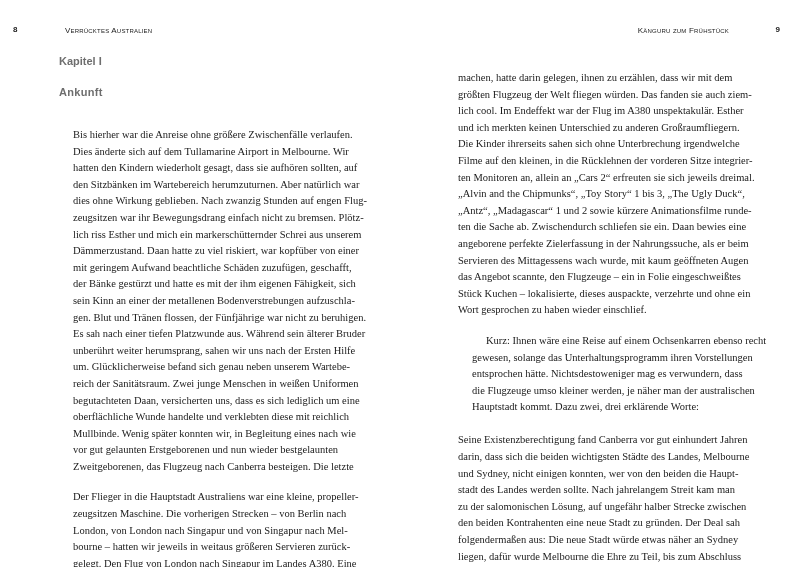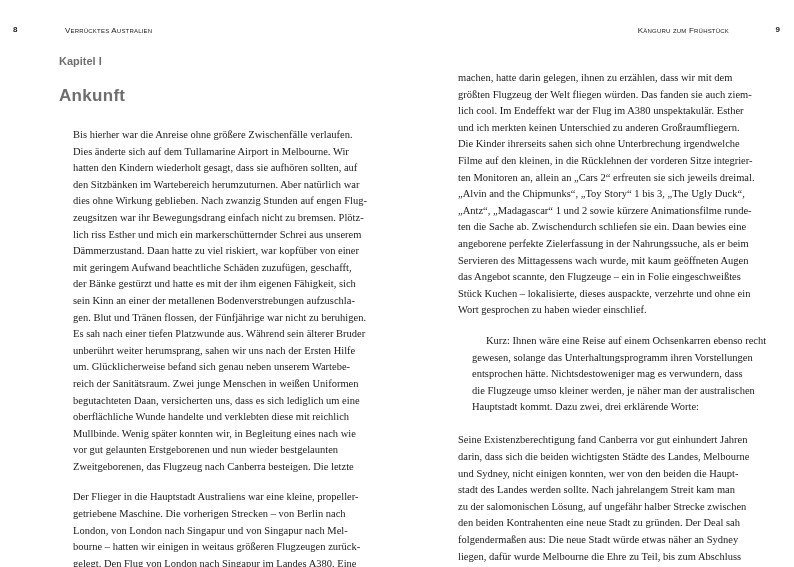--- a/index.html
+++ b/index.html
@@ -21,21 +21,21 @@
     font-variant: small-caps; font-size: 8px; letter-spacing: 0.2px; color: #222;
   }
   .page-left .running-head { left: 65px; text-align: right; }
   .page-right .running-head { right: 65px; }
   .chapter-title {
     position: absolute; left: 59px; top: 55px; font-family: "Liberation Sans", sans-serif;
     font-weight: bold; font-size: 11px; color: #6e6e6e;
   }
   .section-title {
     position: absolute; left: 59px; top: 86px; font-family: "Liberation Sans", sans-serif;
-    font-weight: bold; font-size: 17px; color: #6e6e6e; letter-spacing: 0.3px;
+    font-weight: bold; font-size: 11px; color: #6e6e6e; letter-spacing: 0.3px;
   }
   .body-text {
     position: absolute; font-family: "Liberation Serif", serif; font-size: 10.5px;
     line-height: 16.6px; text-align: justify; hyphens: manual;
   }
   .page-left .body-text { left: 59px; width: 275px; top: 113px; }
   .para { margin: 14px; }
   .para.indent { text-indent: 14px; }
   .para + .para.gap { margin-top: 16.6px; }
   .line { display: block; text-align: justify; text-align-last: justify; white-space: nowrap; }
@@ -68,23 +68,23 @@
         <span class="line">um. Glücklicherweise befand sich genau neben unserem Wartebe-</span>
         <span class="line">reich der Sanitätsraum. Zwei junge Menschen in weißen Uniformen</span>
         <span class="line">begutachteten Daan, versicherten uns, dass es sich lediglich um eine</span>
         <span class="line">oberflächliche Wunde handelte und verklebten diese mit reichlich</span>
         <span class="line">Mullbinde. Wenig später konnten wir, in Begleitung eines nach wie</span>
         <span class="line">vor gut gelaunten Erstgeborenen und nun wieder bestgelaunten</span>
         <span class="line">Zweitgeborenen, das Flugzeug nach Canberra besteigen. Die letzte</span>
       </div>
       <div class="para">
         <span class="line">Der Flieger in die Hauptstadt Australiens war eine kleine, propeller-</span>
-        <span class="line">getriebene Maschine. Die vorherigen Strecken – von Berlin nach</span>
+        <span class="line">zeugsitzen Maschine. Die vorherigen Strecken – von Berlin nach</span>
         <span class="line">London, von London nach Singapur und von Singapur nach Mel-</span>
-        <span class="line">bourne – hatten wir einigen in weitaus größeren Flugzeugen zurück-</span>
+        <span class="line">bourne – hatten wir jeweils in weitaus größeren Servieren zurück-</span>
         <span class="line">gelegt. Den Flug von London nach Singapur im Landes A380. Eine</span>
         <span class="line last">unserer Maßnahmen, den Kindern die lange Reise schmackhaft zu</span>
       </div>
     </div>
 </div>
 
 <div class="page page-right">
   <div class="folio">9</div>
   <div class="running-head">Känguru zum Frühstück</div>
 </div>

